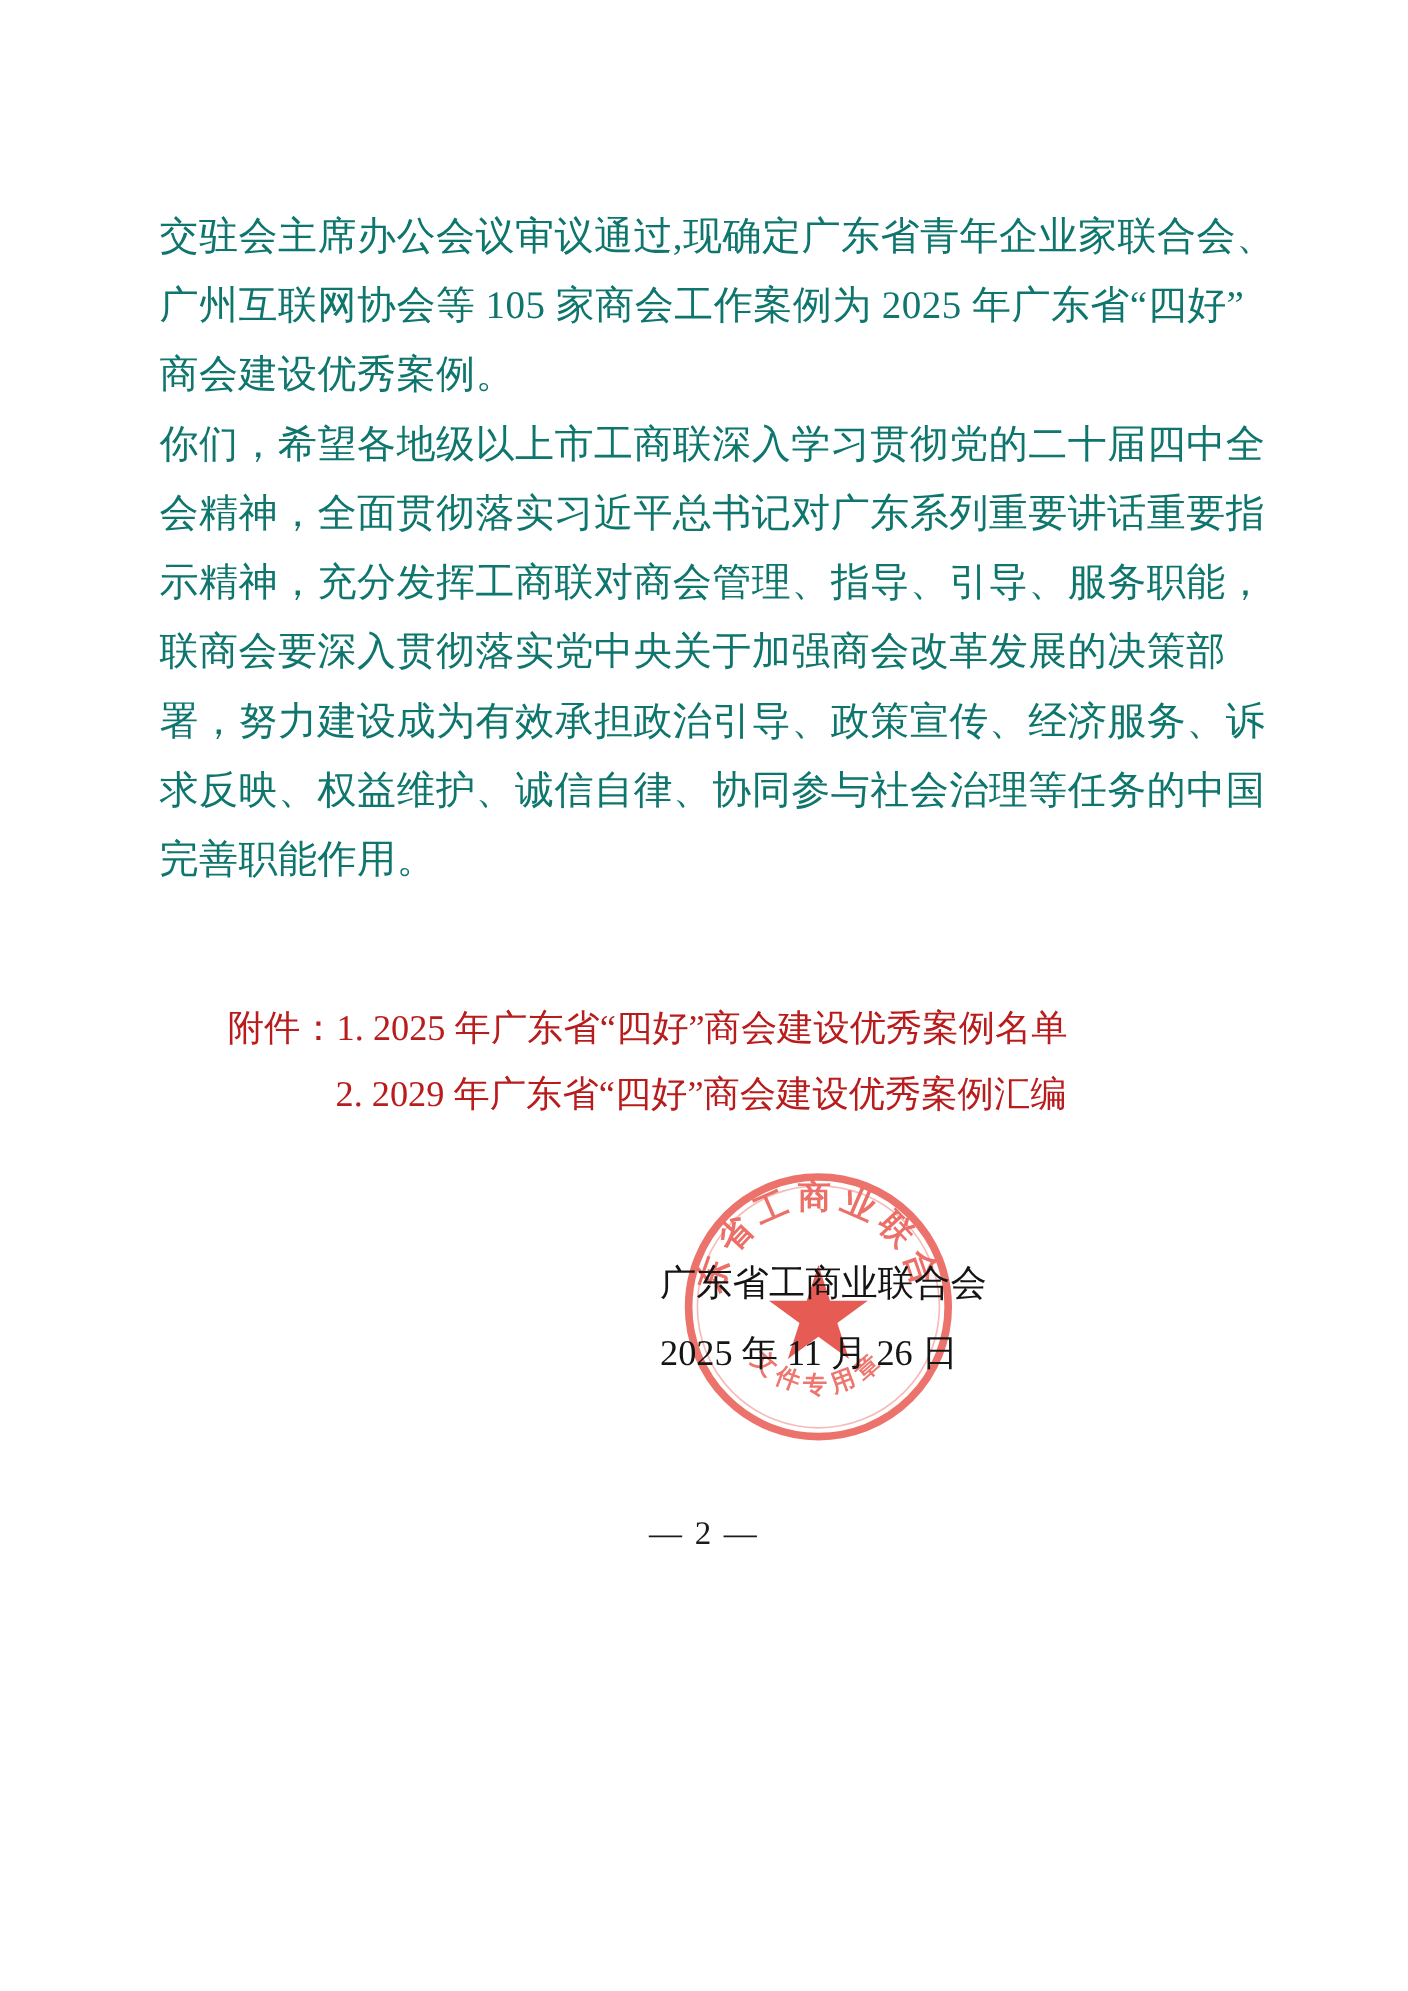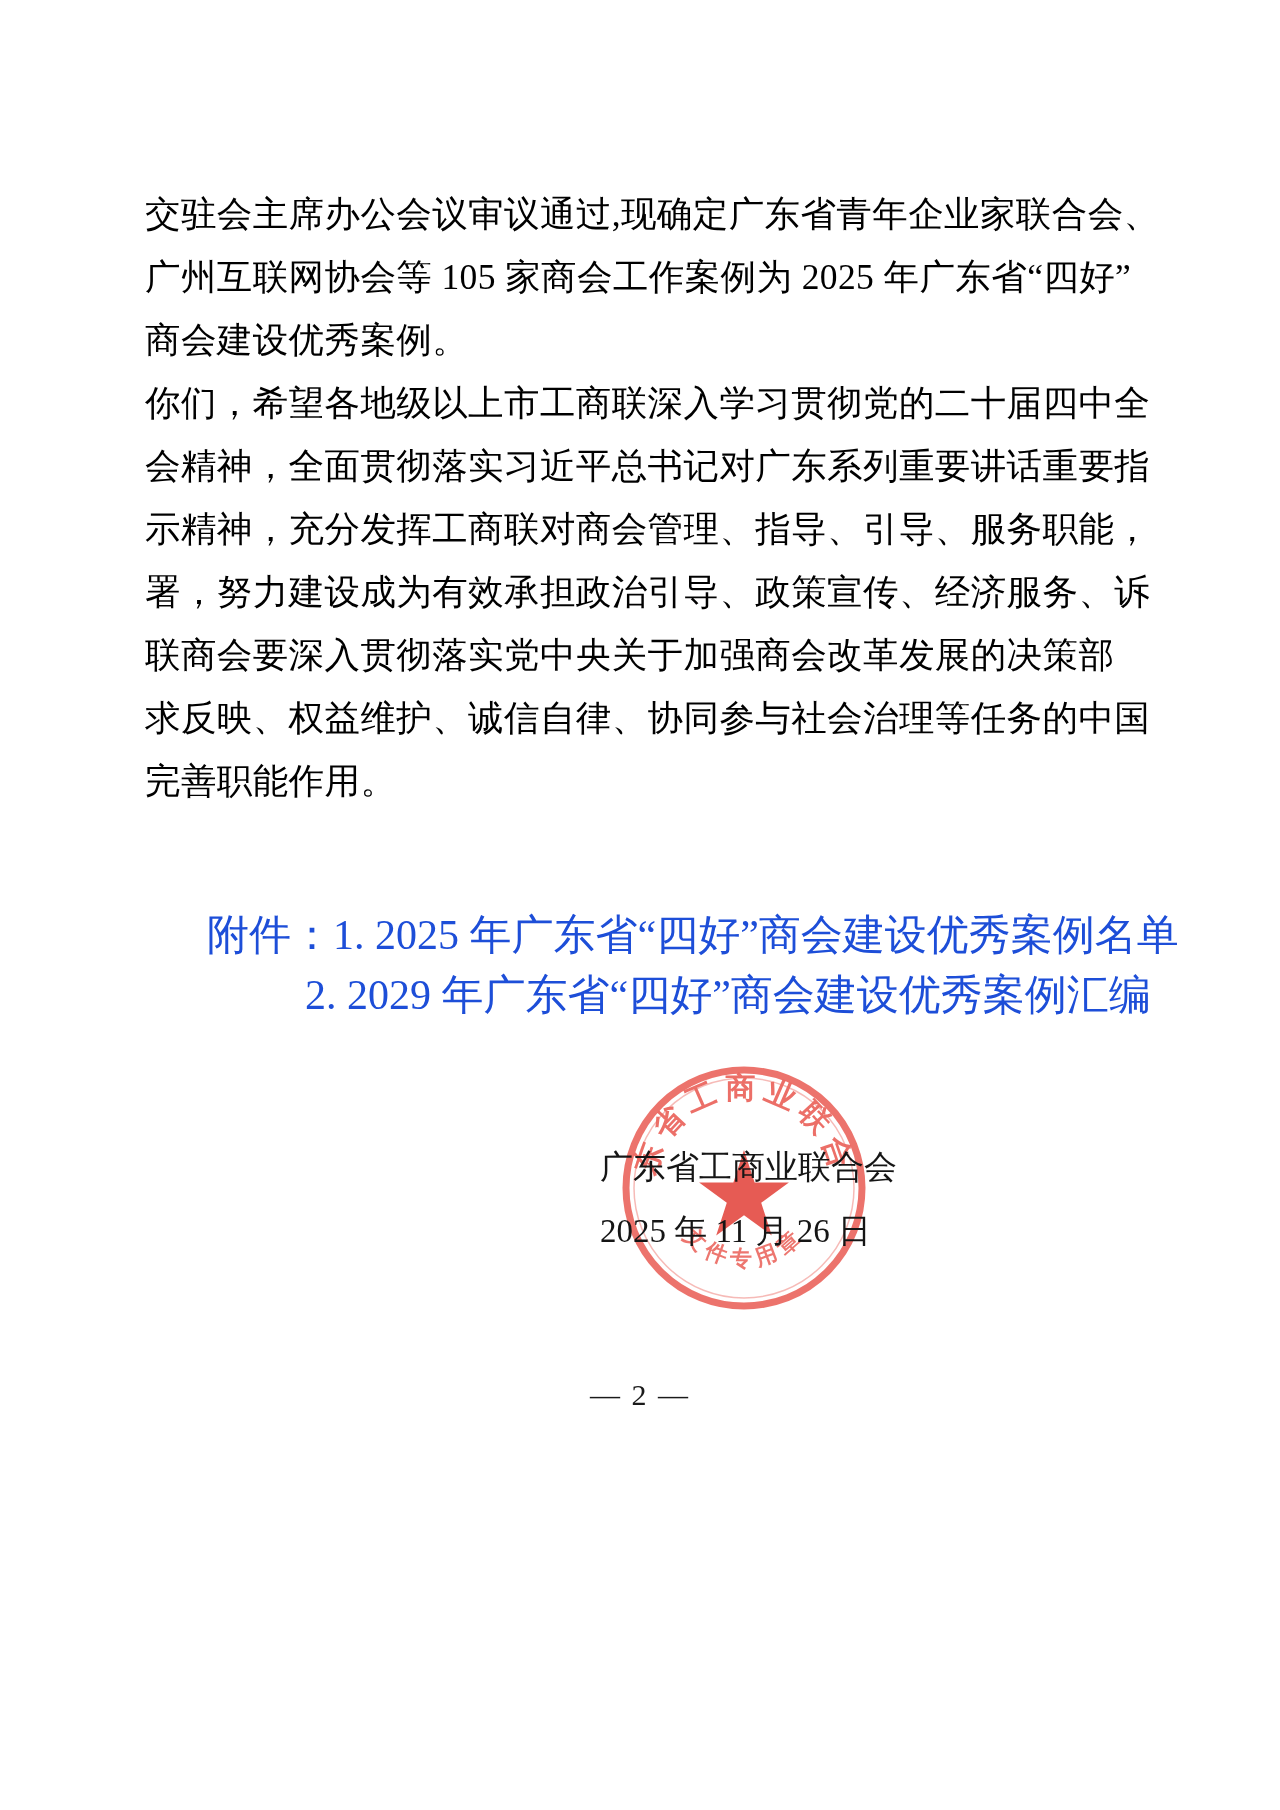--- a/index.html
+++ b/index.html
@@ -24,40 +24,40 @@
     position: absolute;
     left: 145px;
     top: 183px;
     width: 865px;
   }
   .doc-line {
     font-size: 35.5px;
     line-height: 63px;
     letter-spacing: 0.4px;
     white-space: pre;
-    color: #000000;
+    color: #0f766e;
     font-weight: 400;
   }
   .doc-line.indent2 {
     text-indent: 0;
     padding-left: 71px;
   }
 
   
   .attach-area {
     position: absolute;
     left: 145px;
     top: 905px;
     width: 880px;
   }
   .attach-line {
-    font-size: 42px;
+    font-size: 33px;
     line-height: 60px;
     white-space: pre;
-    color: #1d4ed8;
+    color: #b91c1c;
     padding-left: 62px;
   }
   .attach-line.sub {
     padding-left: 160px;
   }
 
   
   .sign-area {
     position: absolute;
     left: 600px;
@@ -104,22 +104,22 @@
 <div class="page">
 
   <div class="body-area">
     <div class="doc-line">交驻会主席办公会议审议通过,现确定广东省青年企业家联合会、</div>
     <div class="doc-line">广州互联网协会等 105 家商会工作案例为 2025 年广东省“四好”</div>
     <div class="doc-line">商会建设优秀案例。</div>
 
     <div class="doc-line">你们，希望各地级以上市工商联深入学习贯彻党的二十届四中全</div>
     <div class="doc-line">会精神，全面贯彻落实习近平总书记对广东系列重要讲话重要指</div>
     <div class="doc-line">示精神，充分发挥工商联对商会管理、指导、引导、服务职能，</div>
+    <div class="doc-line">联商会要深入贯彻落实党中央关于加强商会改革发展的决策部</div>
     <div class="doc-line">署，努力建设成为有效承担政治引导、政策宣传、经济服务、诉</div>
-    <div class="doc-line">联商会要深入贯彻落实党中央关于加强商会改革发展的决策部</div>
     <div class="doc-line">求反映、权益维护、诚信自律、协同参与社会治理等任务的中国</div>
     <div class="doc-line">完善职能作用。</div>
   </div>
 
   <div class="attach-area">
     <div class="attach-line">附件：1. 2025 年广东省“四好”商会建设优秀案例名单</div>
     <div class="attach-line sub">2. 2029 年广东省“四好”商会建设优秀案例汇编</div>
   </div>
 
   <div class="seal">

